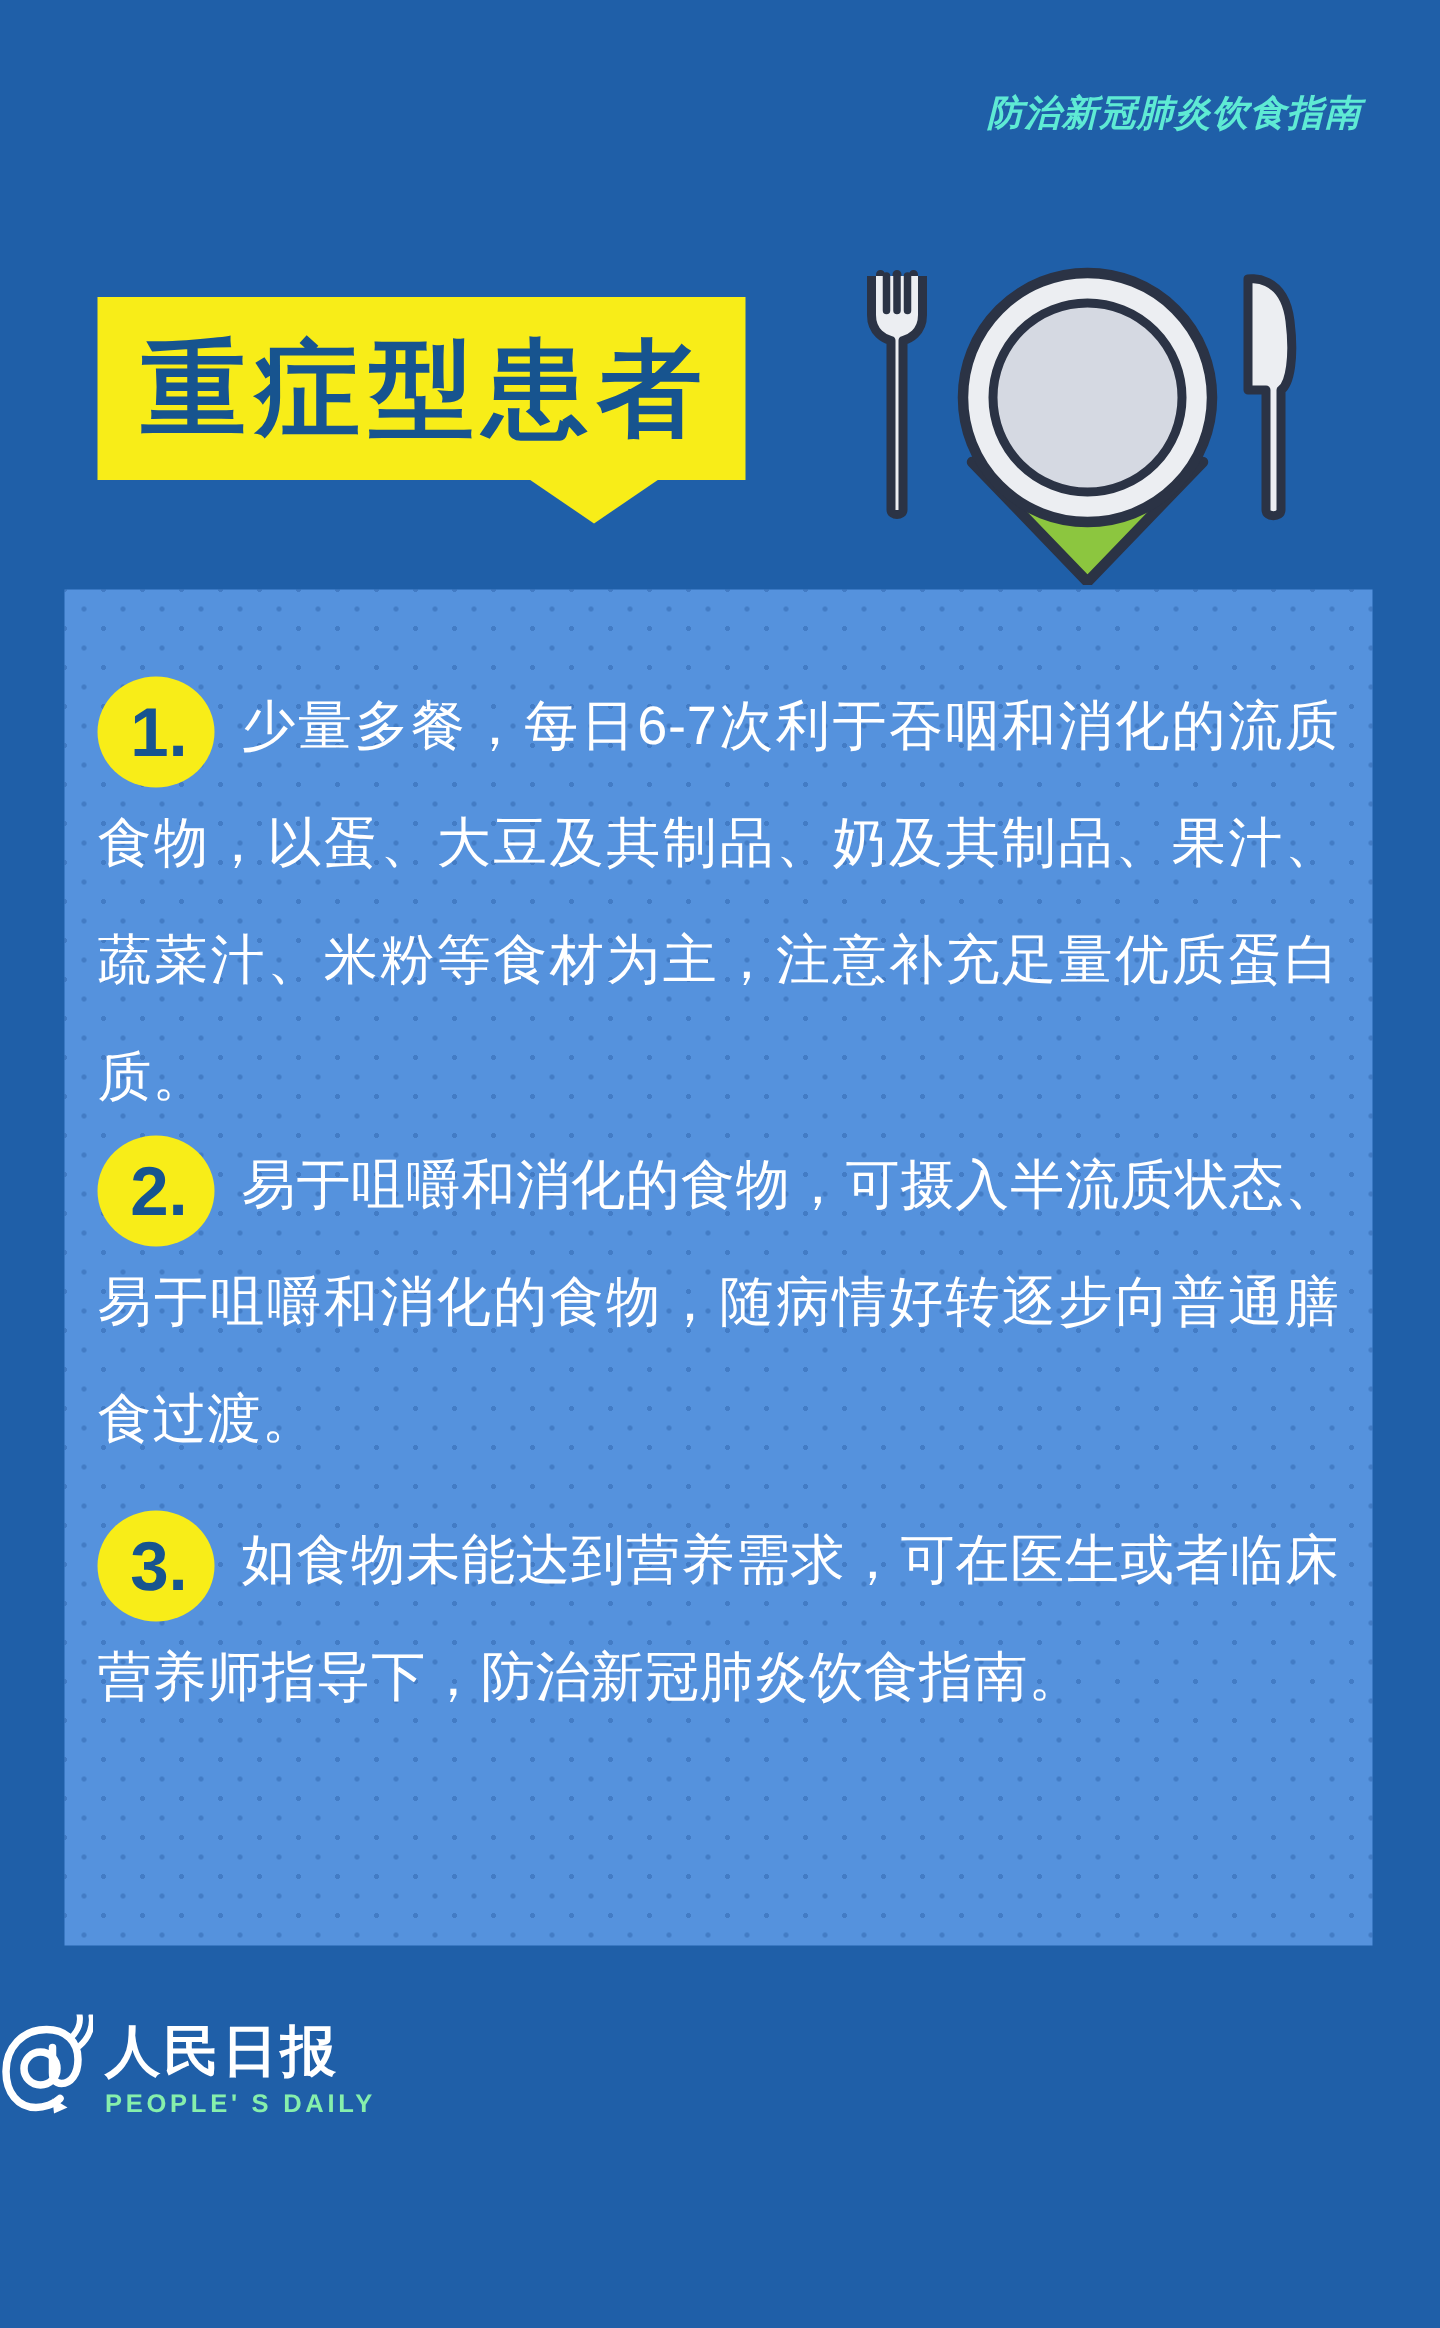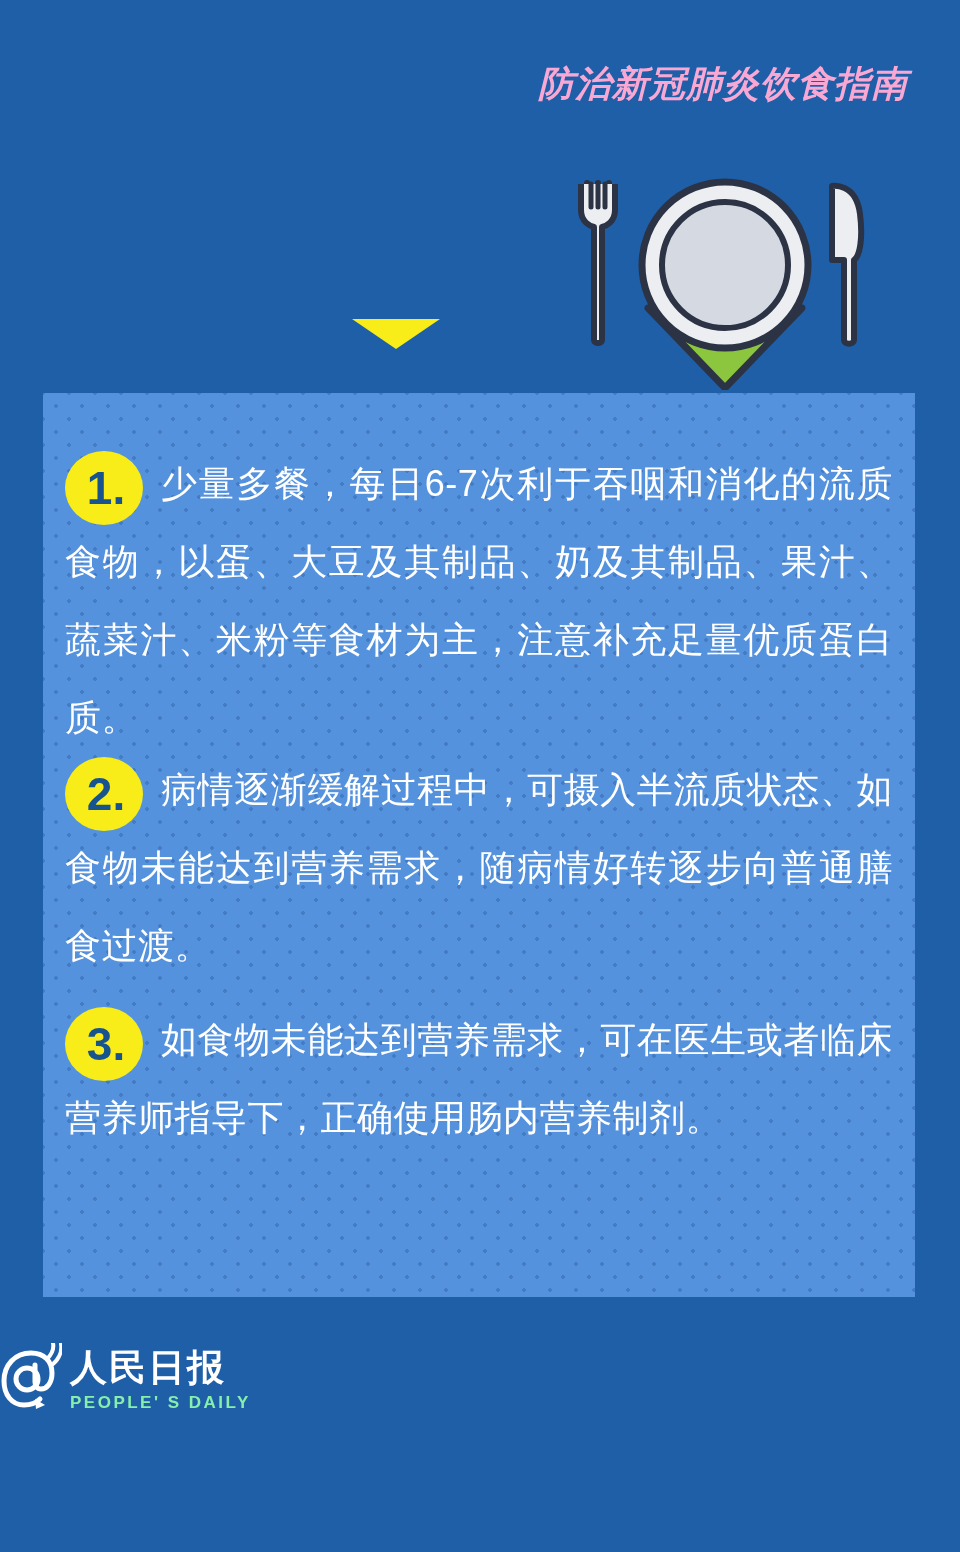--- a/index.html
+++ b/index.html
@@ -23,24 +23,24 @@
     height: 1552px;
     background: #1f5fa8;
     overflow: hidden;
   }
 
   
   #header-title {
     position: absolute;
     right: 52px;
     top: 62px;
-    font-size: 36px;
+    font-size: 24px;
     font-weight: bold;
     font-style: italic;
-    color: #f9a8d4;
+    color: #5eead4;
     letter-spacing: 1px;
     white-space: nowrap;
     line-height: 1.2;
   }
 
   
   #title-banner {
     position: absolute;
     left: 65px;
     top: 198px;
@@ -208,37 +208,40 @@
         <path d="M21 24 L21 47 M28 24 L28 47 M35 24 L35 47" stroke="#2b3345" stroke-width="5" stroke-linecap="round" fill="none"></path>
       </g>
 
       <g transform="translate(252,0)">
         <path d="M10 26 C10 26 34 22 38 54 C41 78 38 96 32 100 L32 180 C32 185 22 185 22 180
                  L22 100 L10 100 Z" fill="#eceef2" stroke="#2b3345" stroke-width="6" stroke-linejoin="round"></path>
       </g>
     </svg>
   </div>
 
+  <div id="title-banner">
+    <div id="title-banner-text">重症型患者</div>
+  </div>
   <div id="title-banner-tail"></div>
 
   <div id="content-panel">
 
     <div class="item" id="item-0">
       <div class="item-badge">1.</div>
       <div class="item-text">少量多餐，每日6-7次利于吞咽和消化的流质食物，以蛋、大豆及其制品、奶及其制品、果汁、蔬菜汁、米粉等食材为主，注意补充足量优质蛋白质。</div>
     </div>
 
     <div class="item" id="item-1">
       <div class="item-badge">2.</div>
-      <div class="item-text">病情逐渐缓解过程中，可摄入半流质状态、如食物未能达到营养需求，随病情好转逐步向普通膳食过渡。</div>
+      <div class="item-text">易于咀嚼和消化的食物，可摄入半流质状态、易于咀嚼和消化的食物，随病情好转逐步向普通膳食过渡。</div>
     </div>
 
     <div class="item" id="item-2">
       <div class="item-badge">3.</div>
-      <div class="item-text">如食物未能达到营养需求，可在医生或者临床营养师指导下，正确使用肠内营养制剂。</div>
+      <div class="item-text">如食物未能达到营养需求，可在医生或者临床营养师指导下，防治新冠肺炎饮食指南。</div>
     </div>
 
   </div>
 
   <div id="footer-logo">
     <div id="logo-inner">
       <svg id="logo-mark" viewBox="0 0 62 72">
         <path d="M40 56 C36 60 29 62 24 62 C12 62 4 52 4 38 C4 22 15 10 31 10
                  C44 10 52 18 52 30 C52 40 47 46 41 46 C37 46 35 43 35 39 L35 22" fill="none" stroke="#ffffff" stroke-width="5" stroke-linecap="round"></path>
         <circle cx="27" cy="36" r="11" fill="none" stroke="#ffffff" stroke-width="5"></circle>

